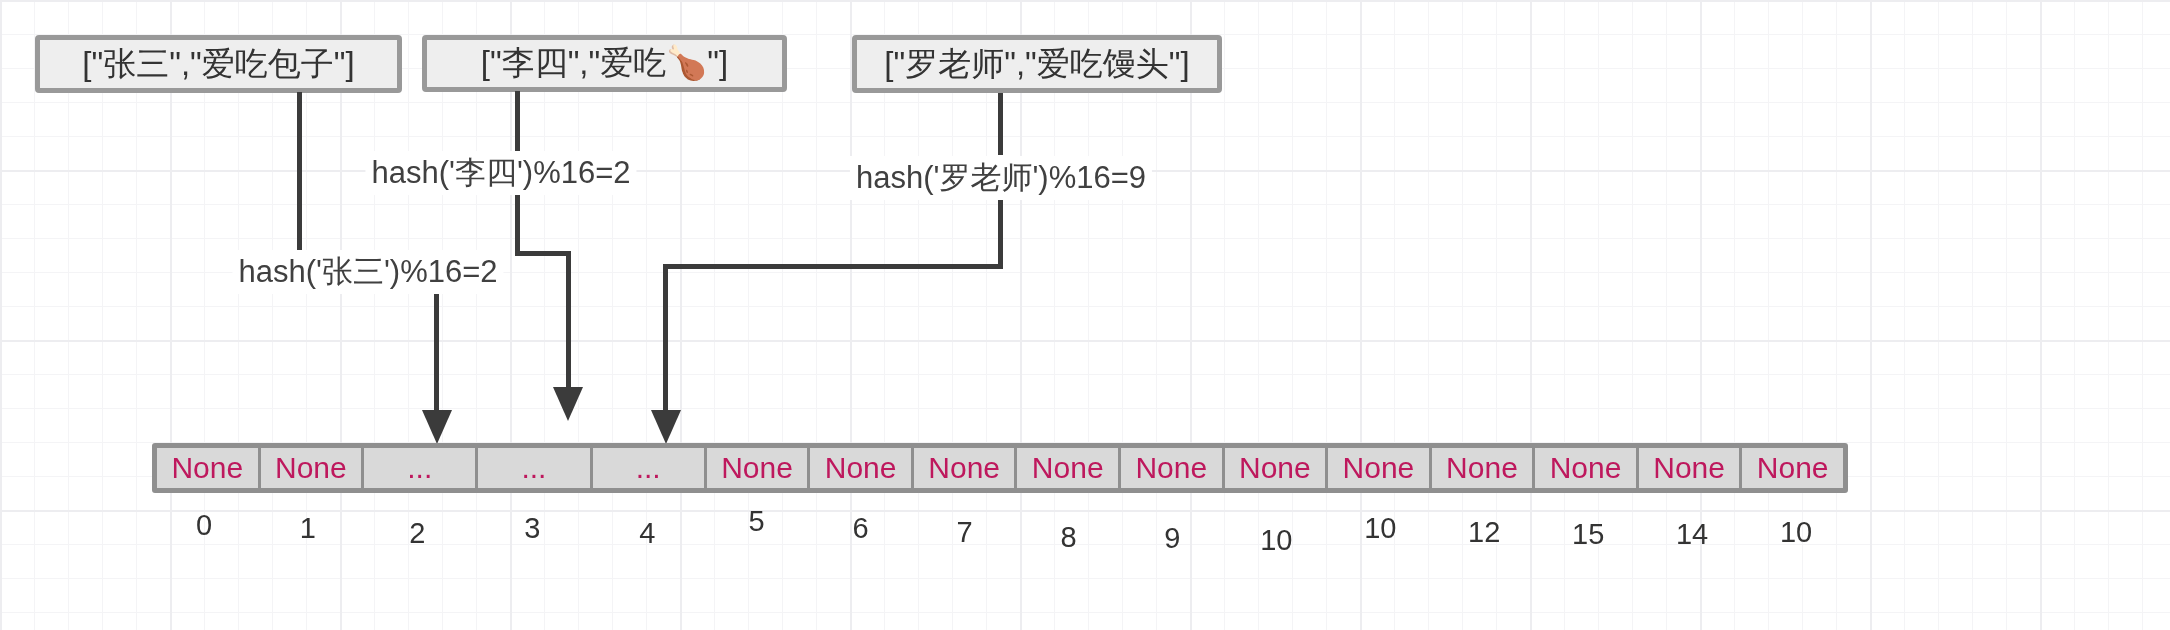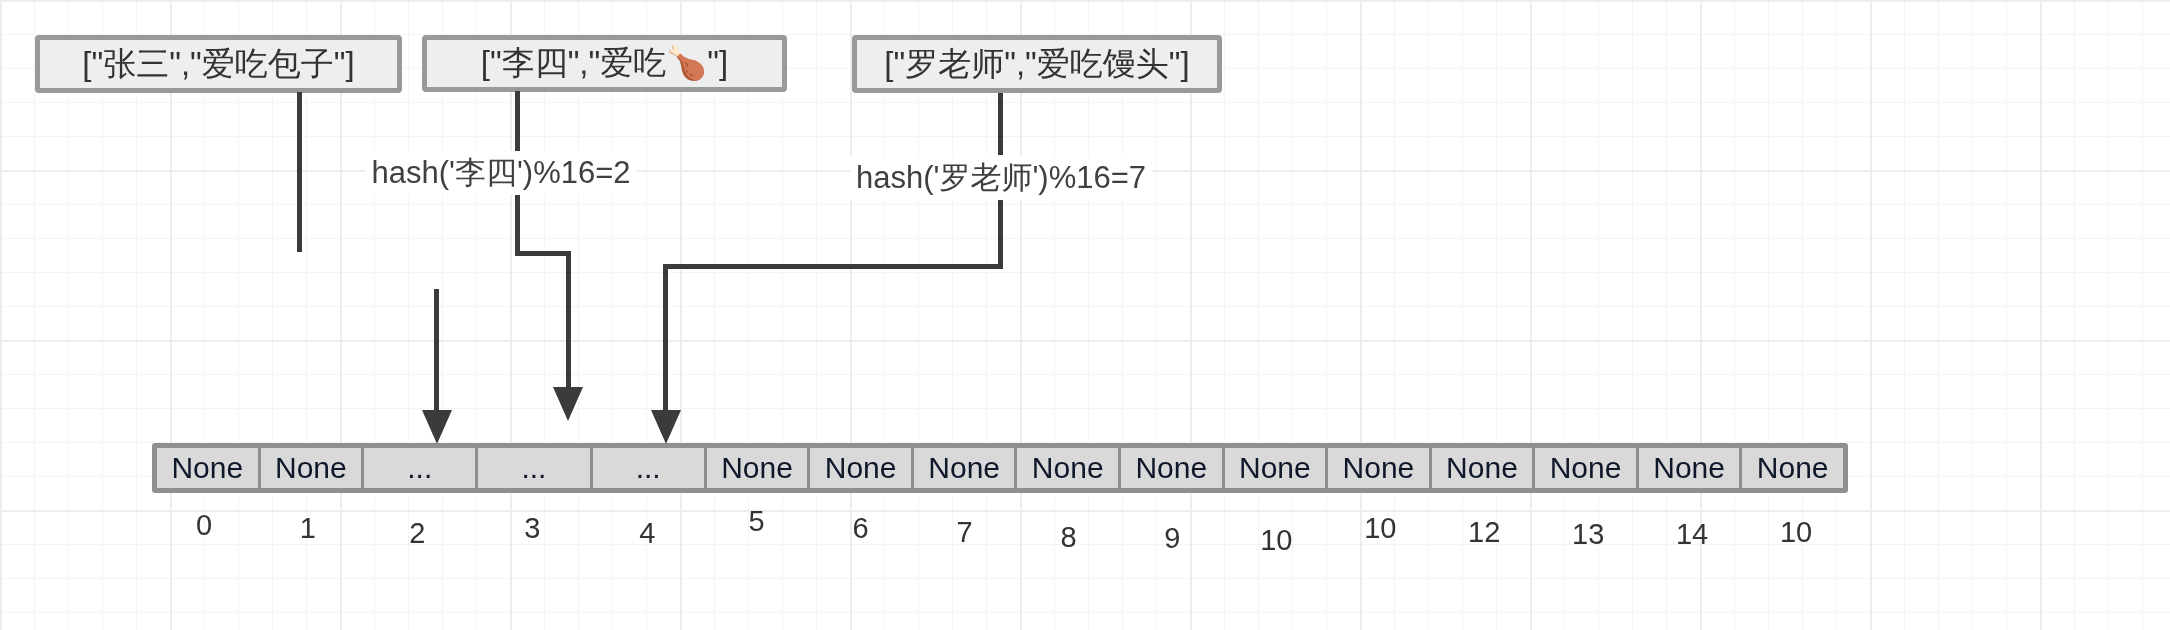--- a/index.html
+++ b/index.html
@@ -59,21 +59,21 @@
     border-radius:3px;
     background:#8f8f8f;
     display:flex;
     z-index:5;
   }
   .cell{
     flex:104 1 0;
     background:#d9d9d9;
     border-right:3px solid #8f8f8f;
     display:flex;align-items:center;justify-content:center;
-    font-size:30px;color:#0f172a;
+    font-size:30px;color:#be185d;
     overflow:hidden;white-space:nowrap;
   }
   .cell.wide{flex:115 1 0;}
   .cell:last-child{border-right:none;}
   .index-row{
     position:absolute;
     left:152px;top:508px;width:1696px;height:46px;
     display:flex;
   }
   .index-cell{
@@ -109,22 +109,23 @@
   <div class="seg h" style="left:515px;top:251px;width:56px;"></div>
   <div class="seg v" style="left:566px;top:251px;height:137px;"></div>
   <div class="arrowhead" style="left:553px;top:387px;"></div>
 
   <div class="seg v" style="left:998px;top:93px;height:62px;"></div>
   <div class="seg v" style="left:998px;top:198px;height:71px;"></div>
   <div class="seg h" style="left:663px;top:264px;width:340px;"></div>
   <div class="seg v" style="left:663px;top:264px;height:147px;"></div>
   <div class="arrowhead" style="left:651px;top:410px;"></div>
 
+  <div class="hash-label" style="left:368px;top:272px;">hash('张三')%16=2</div>
   <div class="hash-label" style="left:501px;top:173px;">hash('李四')%16=2</div>
-  <div class="hash-label" style="left:1001px;top:178px;">hash('罗老师')%16=7</div>
+  <div class="hash-label" style="left:1001px;top:178px;">hash('罗老师')%16=9</div>
 
   <div class="htable">
     <div class="cell">None</div>
     <div class="cell">None</div>
     <div class="cell wide">...</div>
     <div class="cell wide">...</div>
     <div class="cell wide">...</div>
     <div class="cell">None</div>
     <div class="cell">None</div>
     <div class="cell">None</div>
@@ -145,18 +146,18 @@
     <div class="index-cell wide" style="transform:translateY(-3px);">3</div>
     <div class="index-cell wide" style="transform:translateY(2px);">4</div>
     <div class="index-cell" style="transform:translateY(-10px);">5</div>
     <div class="index-cell" style="transform:translateY(-3px);">6</div>
     <div class="index-cell" style="transform:translateY(1px);">7</div>
     <div class="index-cell" style="transform:translateY(6px);">8</div>
     <div class="index-cell" style="transform:translateY(7px);">9</div>
     <div class="index-cell" style="transform:translateY(9px);">10</div>
     <div class="index-cell" style="transform:translateY(-3px);">10</div>
     <div class="index-cell" style="transform:translateY(1px);">12</div>
-    <div class="index-cell" style="transform:translateY(3px);">13</div>
+    <div class="index-cell" style="transform:translateY(3px);">15</div>
     <div class="index-cell" style="transform:translateY(3px);text-align:center;">14</div>
     <div class="index-cell" style="transform:translateY(1px);">10</div>
   </div>
 
 </div>
 
 </body></html>

